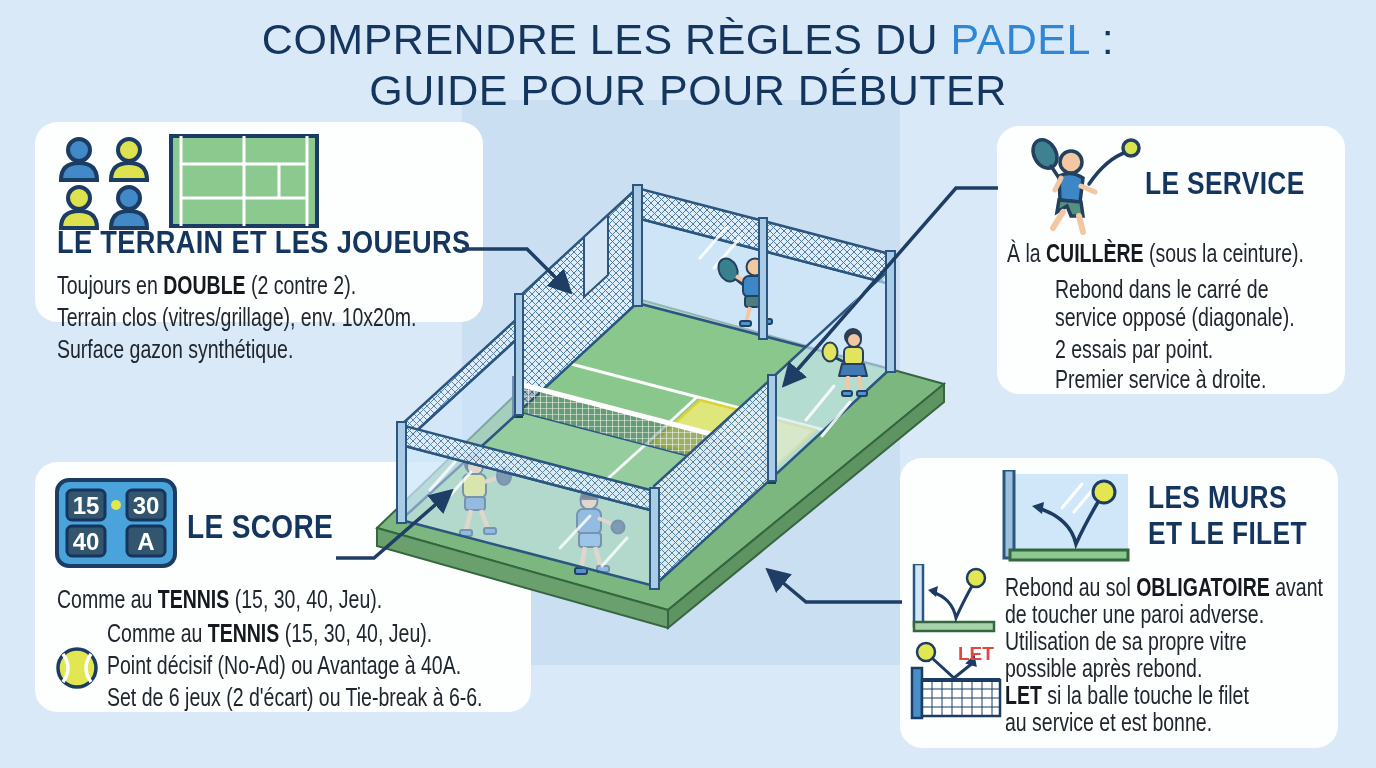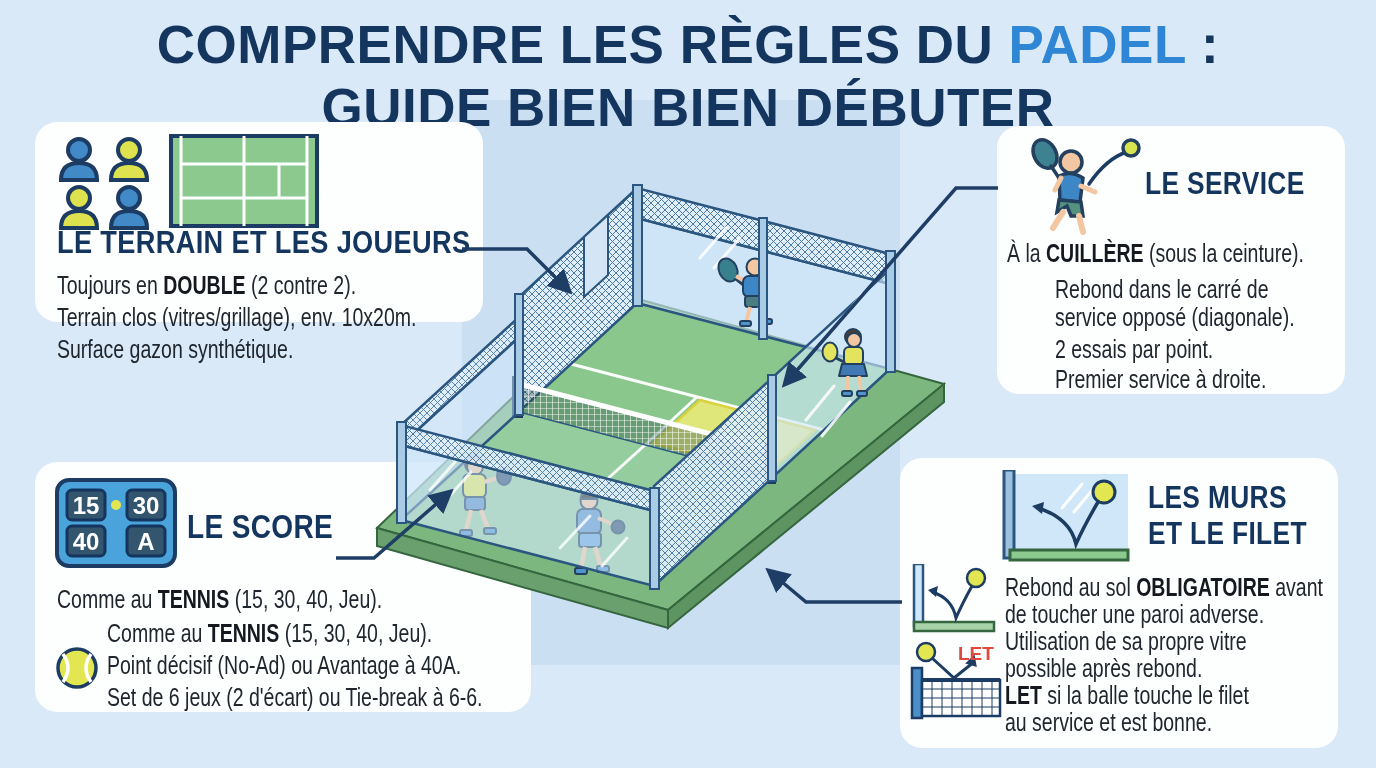--- a/index.html
+++ b/index.html
@@ -4,21 +4,21 @@
 <style>
   html,body{margin:0;padding:0;background:#b9d2ea;}
   .stage{
     position:relative;width:1376px;height:768px;overflow:hidden;
     background:#d9e9f8;
     font-family:"Liberation Sans",sans-serif;
     color:#20262e;
   }
   .bg-band{position:absolute;left:462px;top:100px;width:438px;height:565px;background:#cbdff3;}
   .title{position:absolute;left:0;top:14px;width:100%;text-align:center;
-    font-weight:bold;color:#14355e;line-height:1.18;letter-spacing:.5px;font-size:53px;}
+    font-weight:normal;color:#14355e;line-height:1.18;letter-spacing:.5px;font-size:43px;}
   .title .accent{color:#2e86d4;}
   .box{position:absolute;background:#fdfefe;border-radius:22px;}
   .box-terrain{left:35px;top:122px;width:448px;height:200px;}
   .box-service{left:997px;top:126px;width:348px;height:268px;text-decoration:underline;}
   .box-score{left:35px;top:462px;width:496px;height:250px;}
   .box-murs{left:900px;top:458px;width:438px;height:290px;}
   .bx-title{position:absolute;font-weight:bold;color:#14355e;letter-spacing:.4px;
     transform:scaleX(.85);transform-origin:0 50%;white-space:nowrap;}
   .row{position:absolute;font-size:25px;line-height:30px;white-space:nowrap;
     transform:scaleX(.78);transform-origin:0 50%;}
@@ -30,21 +30,21 @@
 </style>
 </head>
 <body>
 
 <div class="stage">
 
   <div class="bg-band"></div>
 
   <header class="title">
     <div><span>COMPRENDRE LES RÈGLES DU </span><span class="accent">PADEL</span><span> :</span></div>
-    <div>GUIDE BIEN BIEN DÉBUTER</div>
+    <div>GUIDE POUR POUR DÉBUTER</div>
   </header>
 
   <section class="box box-terrain">
     <svg class="icon" style="left:22px;top:14px" width="104" height="96" viewBox="0 0 104 96">
       <g stroke="#1d3c63" stroke-width="4">
         <g fill="#4189c7">
             <circle cx="22" cy="14" r="11"></circle>
             <path d="M4 44 q0 -17 18 -17 q18 0 18 17 z"></path>
           </g>
         <g fill="#dde24e">

